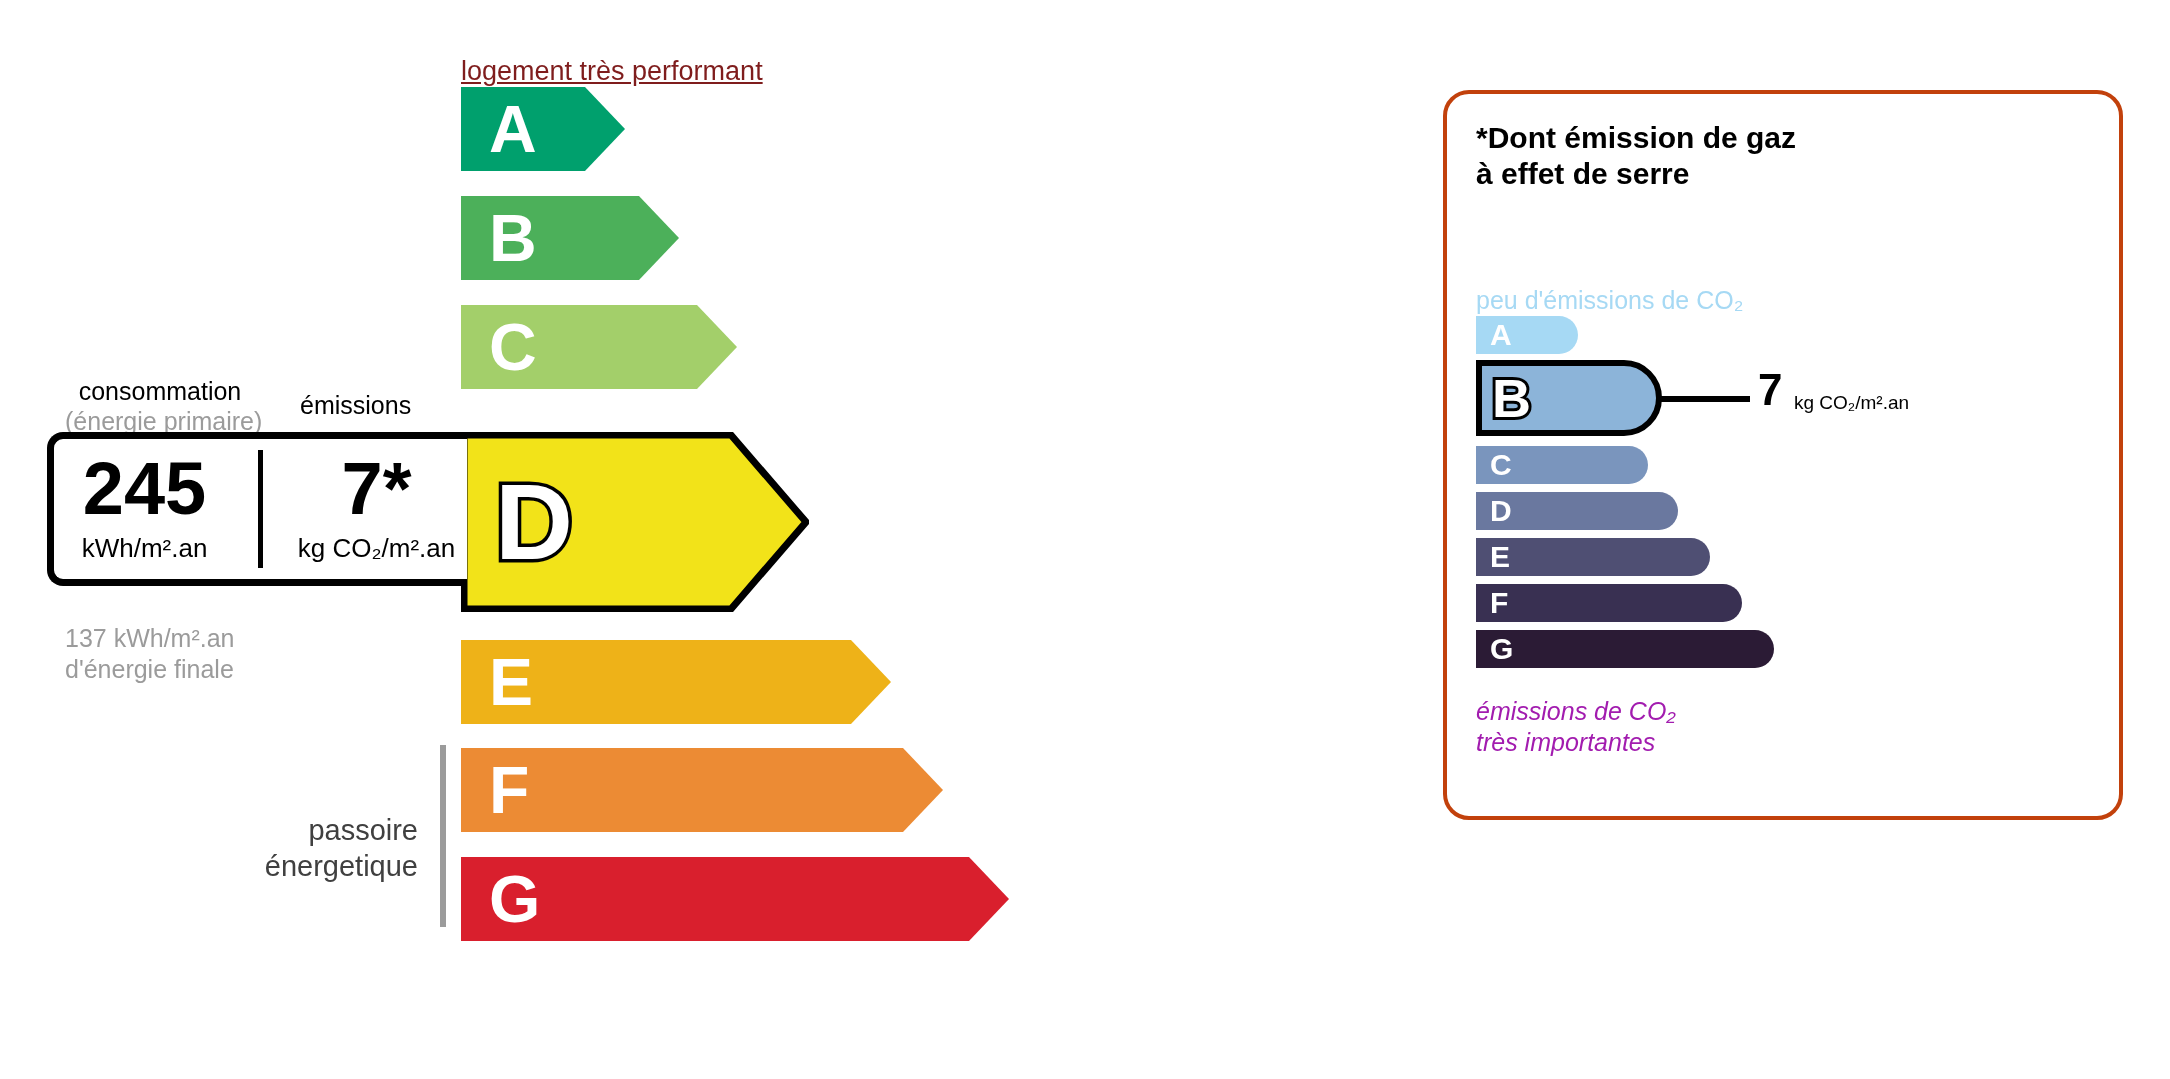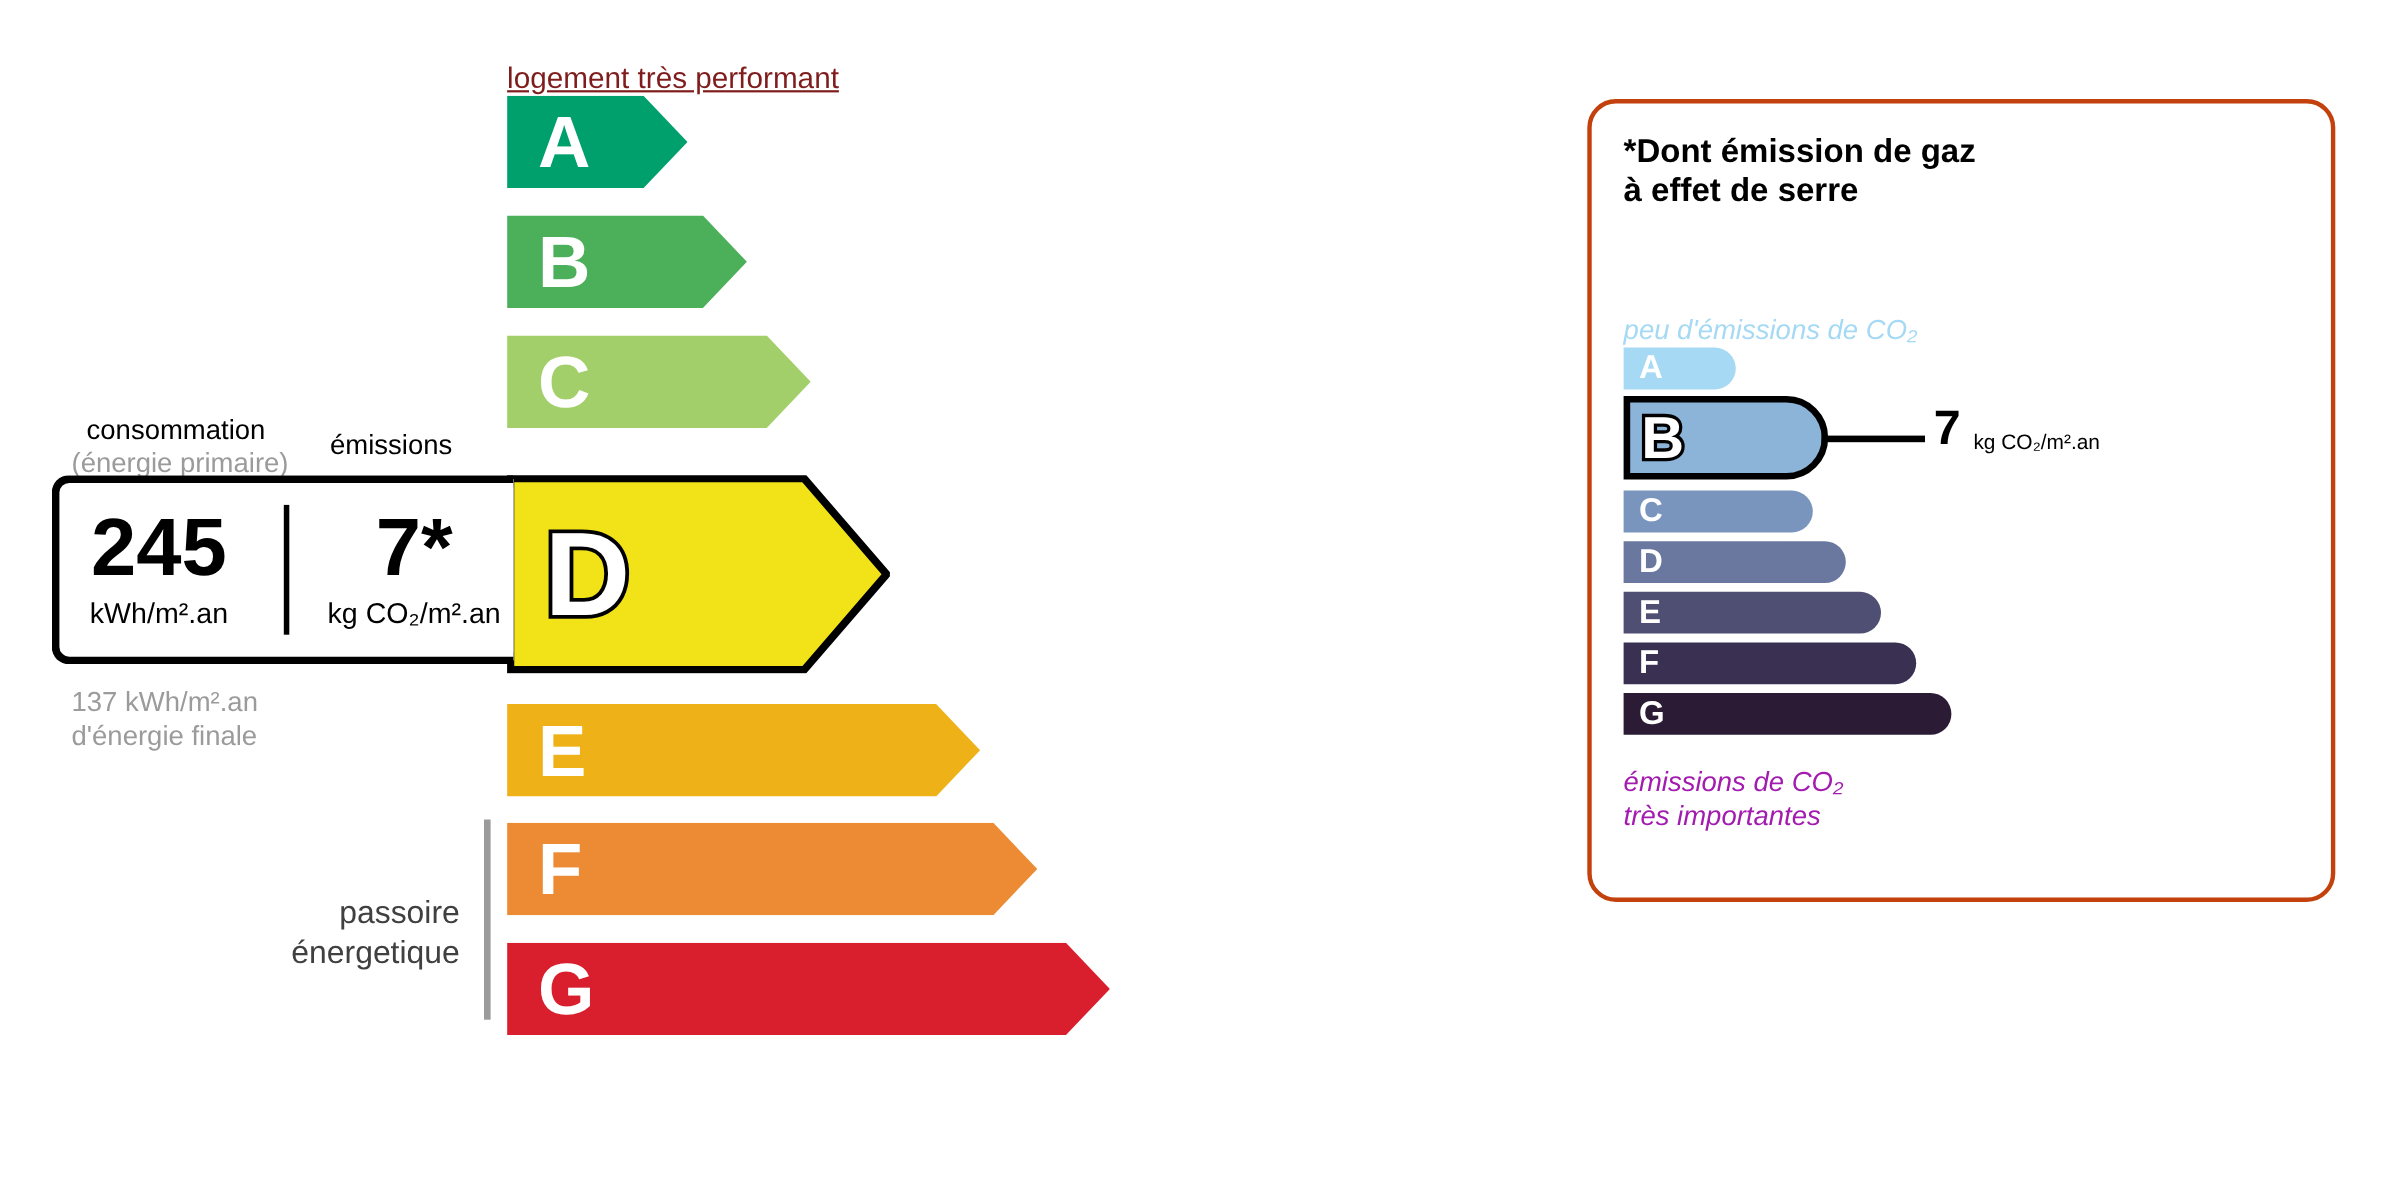--- a/index.html
+++ b/index.html
@@ -76,21 +76,21 @@
     paint-order: stroke fill;
     left: 34px;
   }
 
   
   #value-box {
     position: absolute;
     left: 47px;
     top: 432px;
     width: 420px;
-    height: 172px;
+    height: 154px;
     border: 7px solid #000000;
     border-right: none;
     border-radius: 16px 0 0 16px;
     background: #ffffff;
     box-sizing: border-box;
     z-index: 5;
     display: flex;
     align-items: center;
     gap: 23px;
   }
@@ -187,21 +187,20 @@
     font-weight: bold;
     color: #000000;
     line-height: 1.2;
   }
   #co2-top-caption {
     position: absolute;
     left: 29px; top: 192px;
     font-size: 25px;
     color: #a6d9f4;
     white-space: nowrap;
-    font-style: italic;
   }
   #co2-bottom-caption {
     position: absolute;
     left: 29px; top: 602px;
     font-size: 25px;
     color: #a21caf;
     line-height: 1.22;
     white-space: nowrap;
     font-style: italic;
   }

